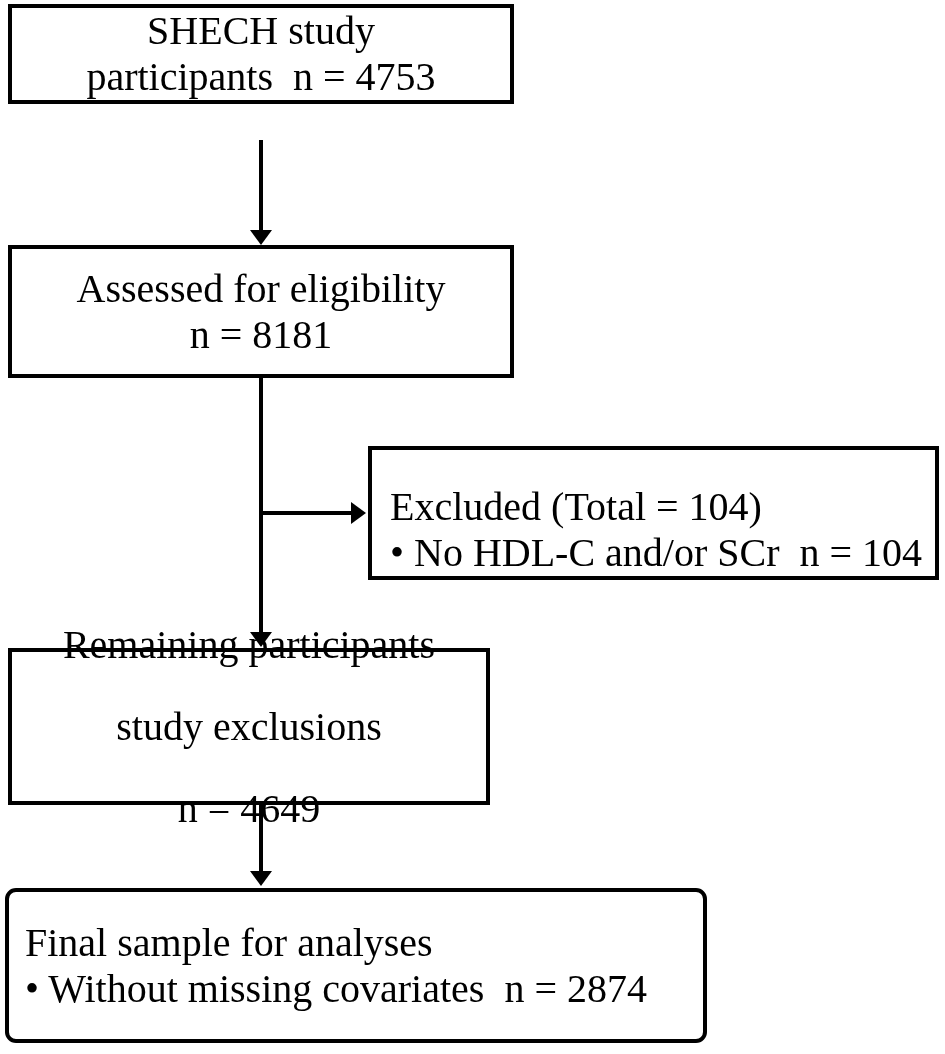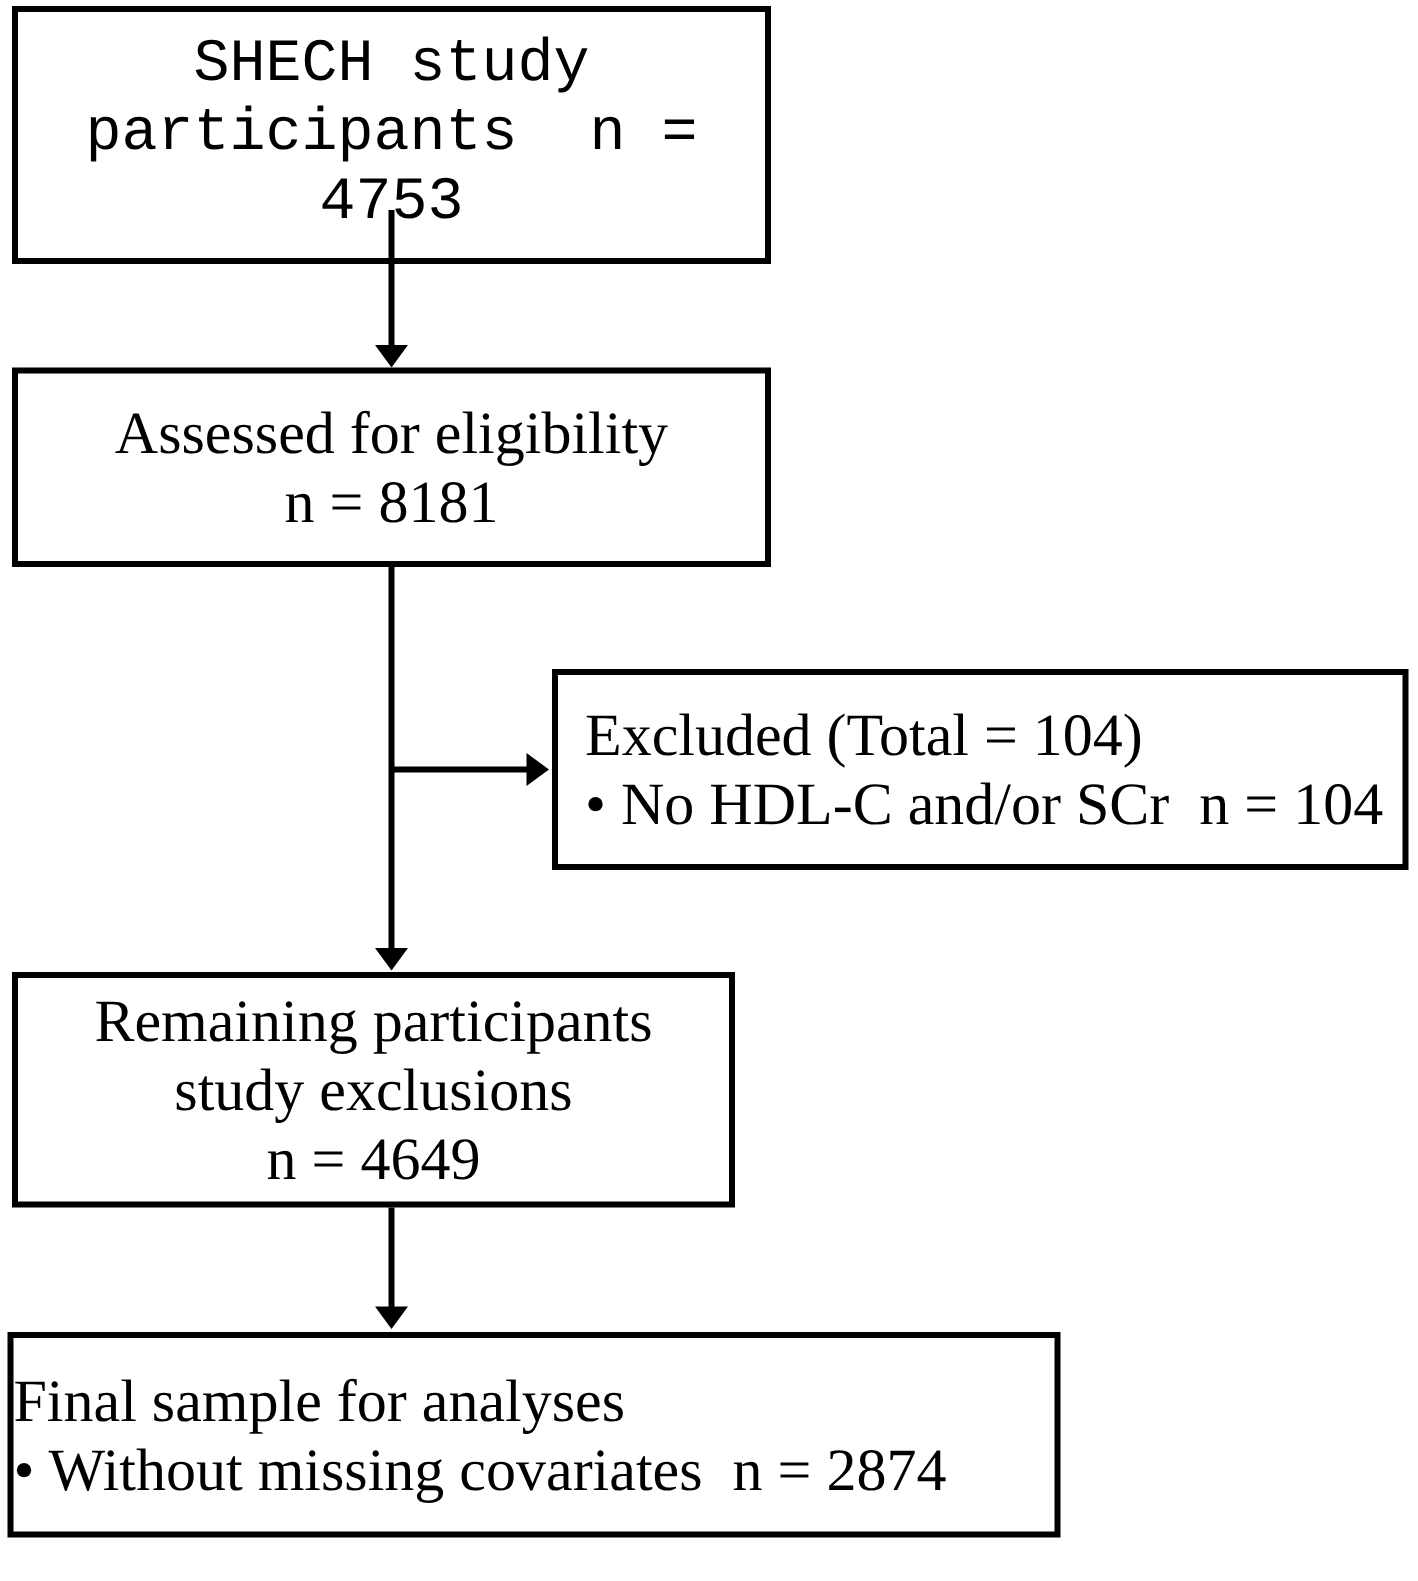--- a/index.html
+++ b/index.html
@@ -43,25 +43,25 @@
     border-top: 15px solid var(--line-color);
   }
   .arrowhead-right {
     position: absolute;
     width: 0; height: 0;
     border-top: 11px solid transparent;
     border-bottom: 11px solid transparent;
     border-left: 15px solid var(--line-color);
   }
   
-  #box-shech       { left: 8px;   top: 4px;   width: 506px; height: 172px; font-family: Liberation Mono, monospace; }
+  #box-shech       { left: 8px;   top: 4px;   width: 506px; height: 100px; }
   #box-eligibility { left: 8px;   top: 245px; width: 506px; height: 133px; }
-  #box-excluded    { left: 368px; top: 446px; width: 571px; height: 134px; padding-left: 18px; padding-right: 6px; }
-  #box-remaining   { left: 8px;   top: 648px; width: 482px; height: 157px; }
-  #box-final       { left: 5px;   top: 888px; width: 702px; height: 137px; padding-right: 6px; }
+  #box-excluded    { left: 368px; top: 446px; width: 571px; height: 134px; padding-left: 18px; padding-right: 6px; justify-content: flex-end; }
+  #box-remaining   { left: 8px;   top: 648px; width: 482px; height: 157px; gap: 36px; }
+  #box-final       { left: 5px;   top: 888px; width: 702px; height: 155px; padding-left: 16px; padding-right: 6px; border-radius: 11px; }
 </style>
 </head>
 <body>
 
 <div class="canvas">
 
   <div class="box center" id="box-shech">
     <div class="line">SHECH study</div>
     <div class="line">participants  n = 4753</div>
   </div>

